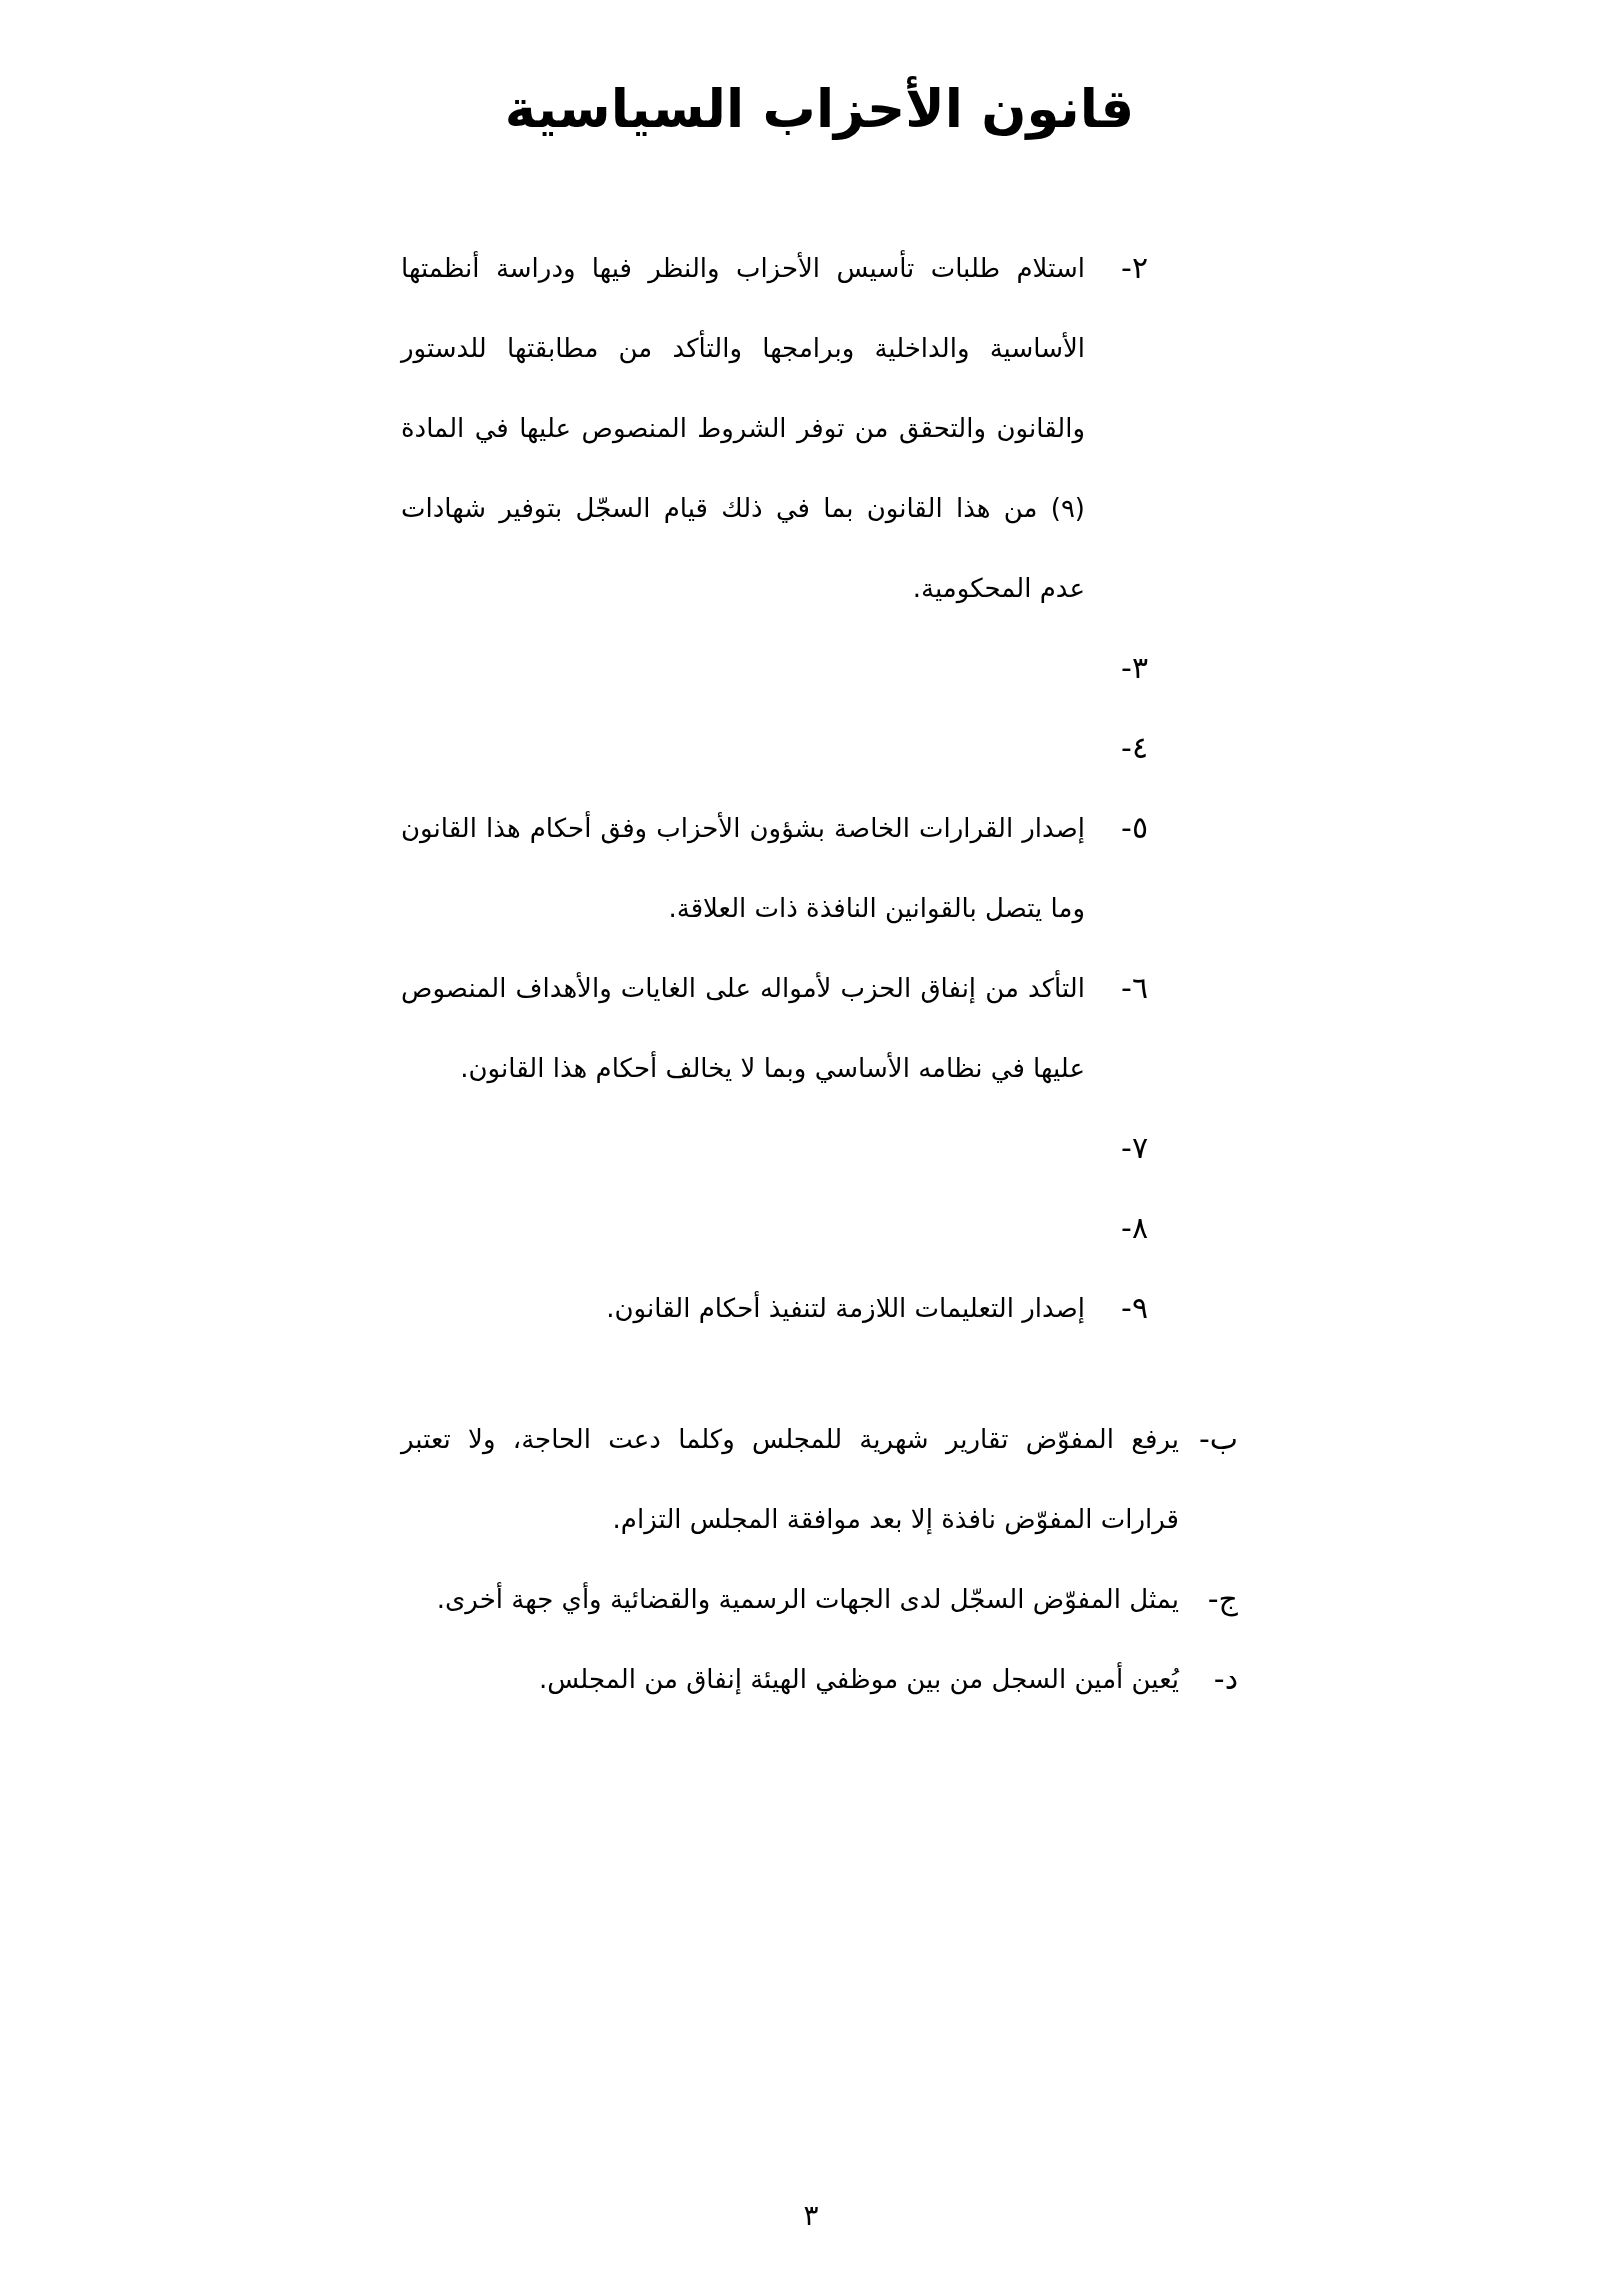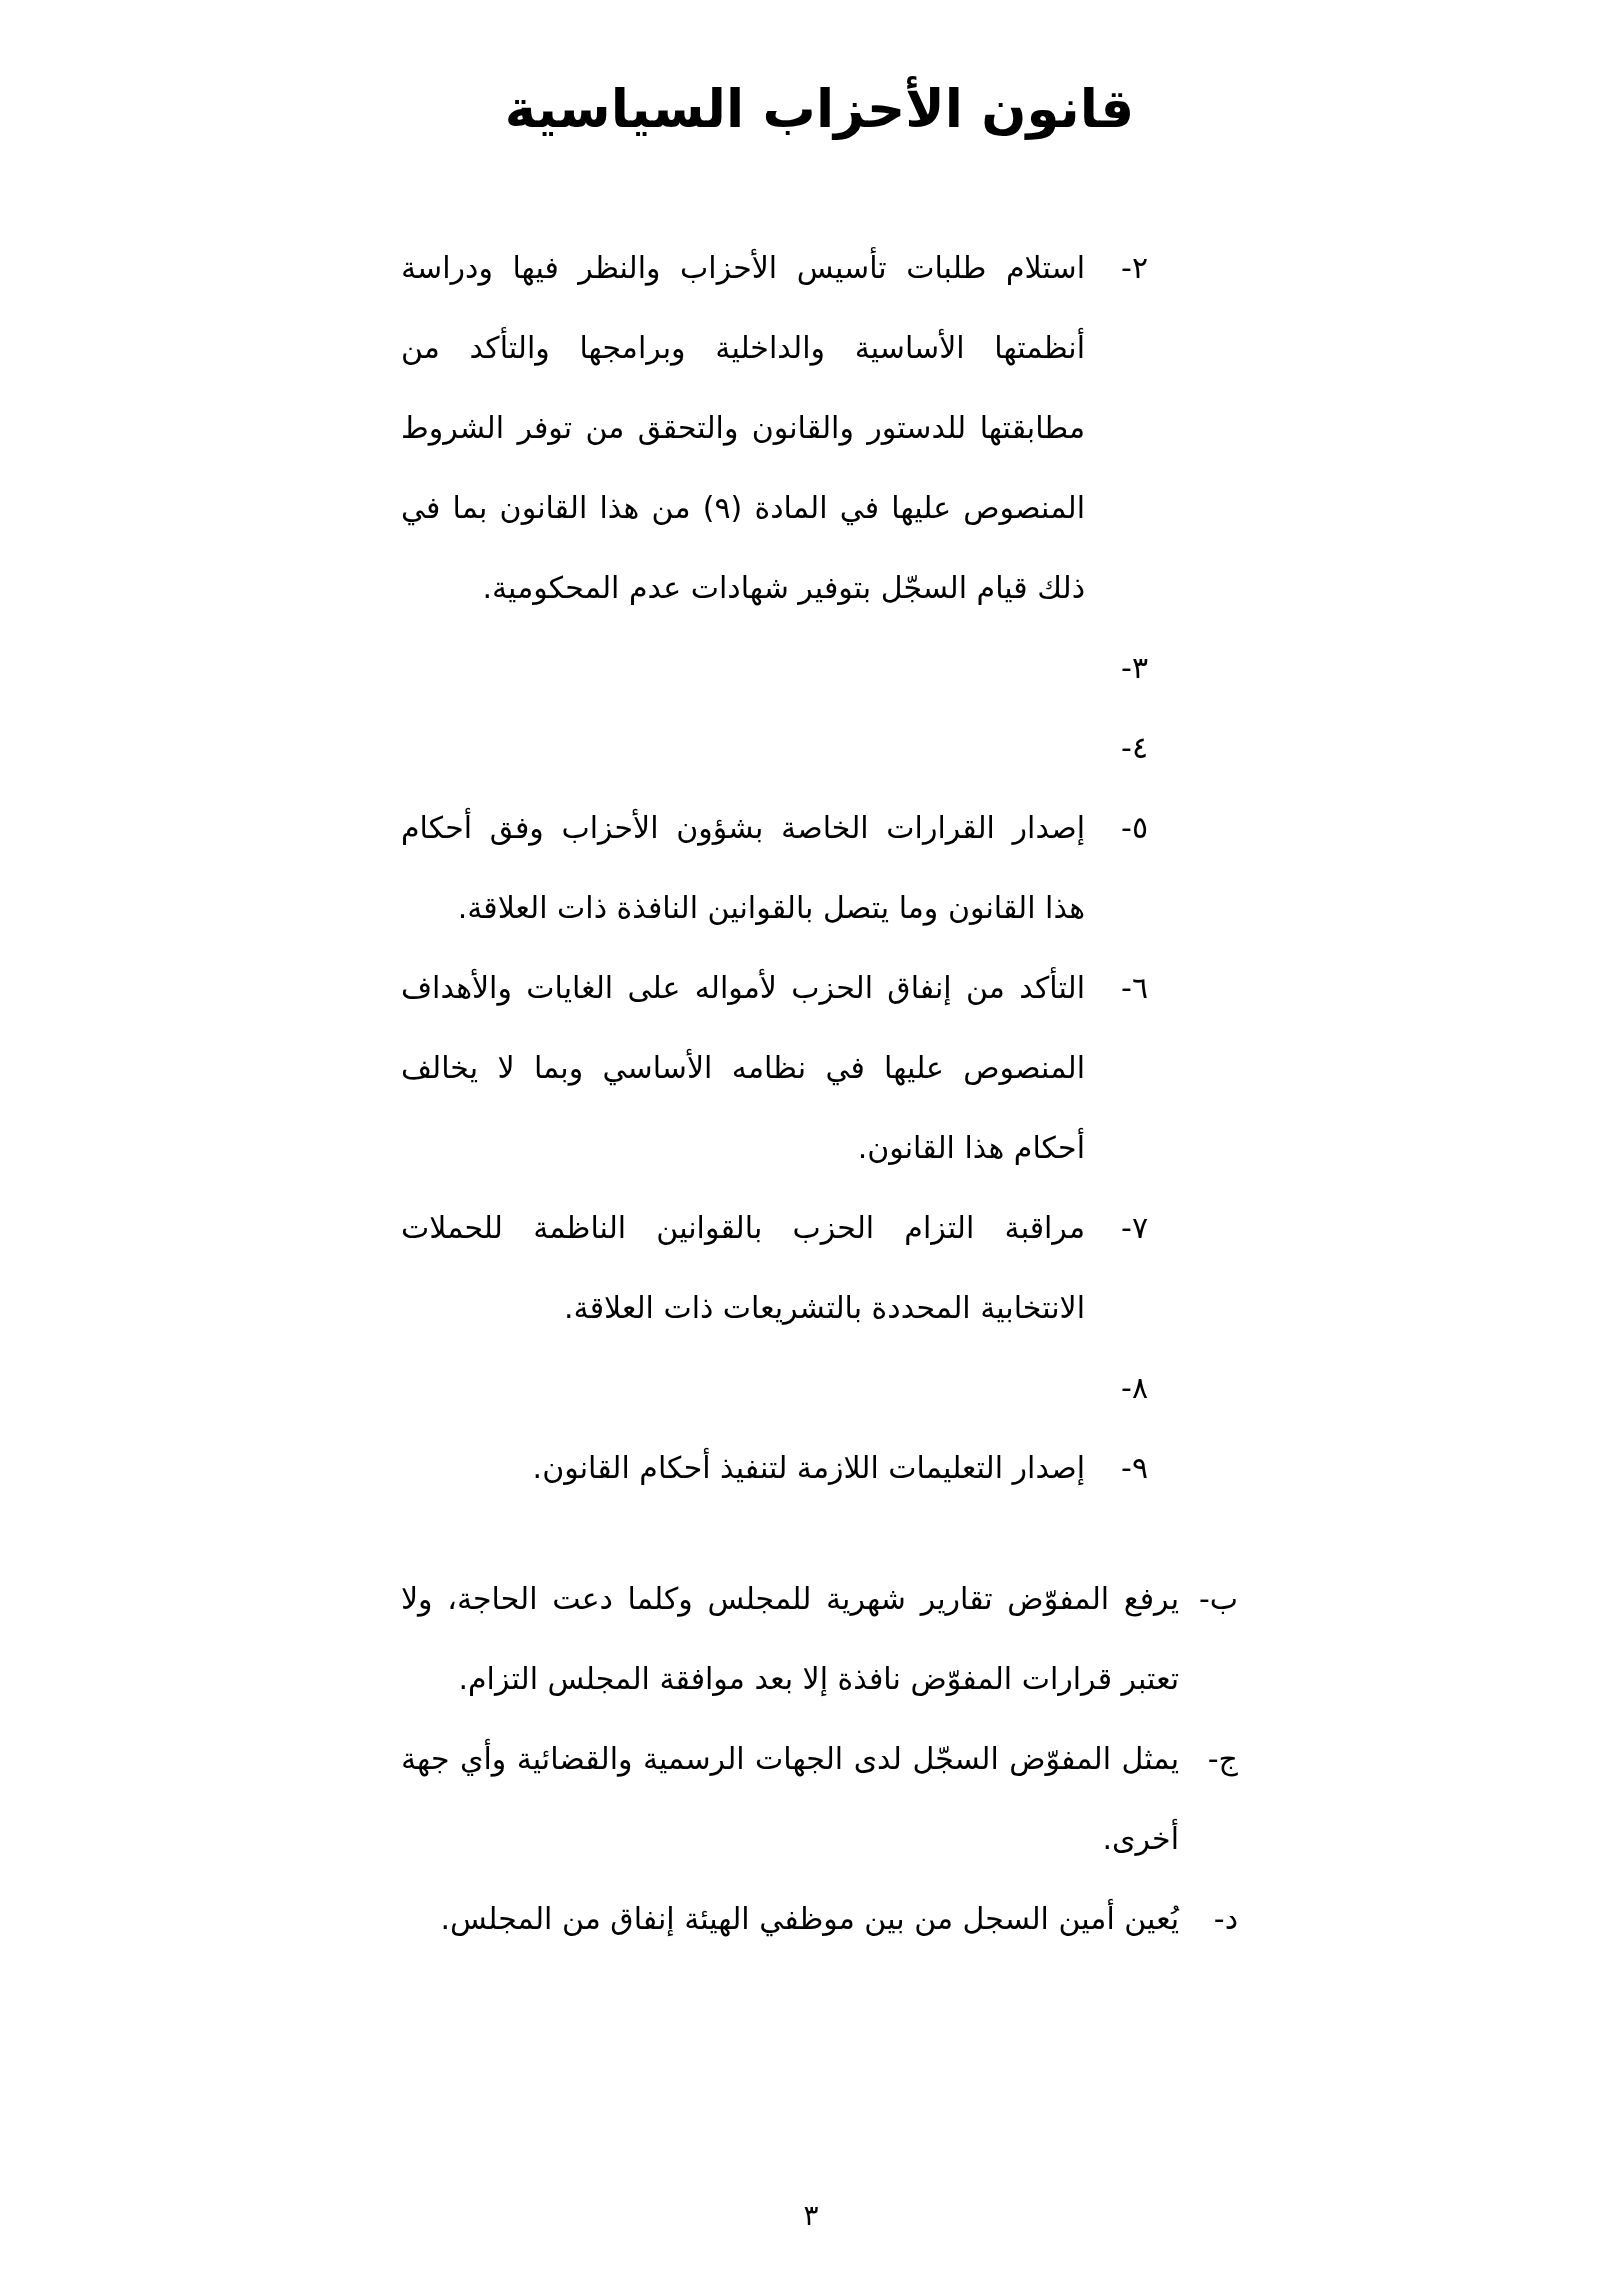--- a/index.html
+++ b/index.html
@@ -31,21 +31,21 @@
   .marker {
     flex: 0 0 63px;
     font-size: 30px;
     line-height: 80px;
     white-space: nowrap;
   }
   .lettered-section .list-item { padding-right: 0; }
   .lettered-section .marker { flex: 0 0 59px; }
   .item-text {
     flex: 1 1 auto;
-    font-size: 30px;
+    font-size: 26px;
     line-height: 80px;
     text-align: justify;
   }
   .lettered-section { margin-top: 51px; }
   .page-number {
     position: absolute;
     bottom: 61px;
     left: 0;
     right: 0;
     text-align: center;
@@ -79,21 +79,20 @@
       <p class="item-text">إصدار القرارات الخاصة بشؤون الأحزاب وفق أحكام هذا القانون وما يتصل بالقوانين النافذة ذات العلاقة.</p>
     </div>
 
     <div class="list-item">
       <span class="marker">٦-</span>
       <p class="item-text">التأكد من إنفاق الحزب لأمواله على الغايات والأهداف المنصوص عليها في نظامه الأساسي وبما لا يخالف أحكام هذا القانون.</p>
     </div>
 
     <div class="list-item">
       <span class="marker">٧-</span>
-      <p class="item-text">مراقبة التزام الحزب بالقوانين الناظمة للحملات الانتخابية المحددة بالتشريعات ذات العلاقة.</p>
     </div>
 
     <div class="list-item">
       <span class="marker">٨-</span>
     </div>
 
     <div class="list-item">
       <span class="marker">٩-</span>
       <p class="item-text">إصدار التعليمات اللازمة لتنفيذ أحكام القانون.</p>
     </div>

